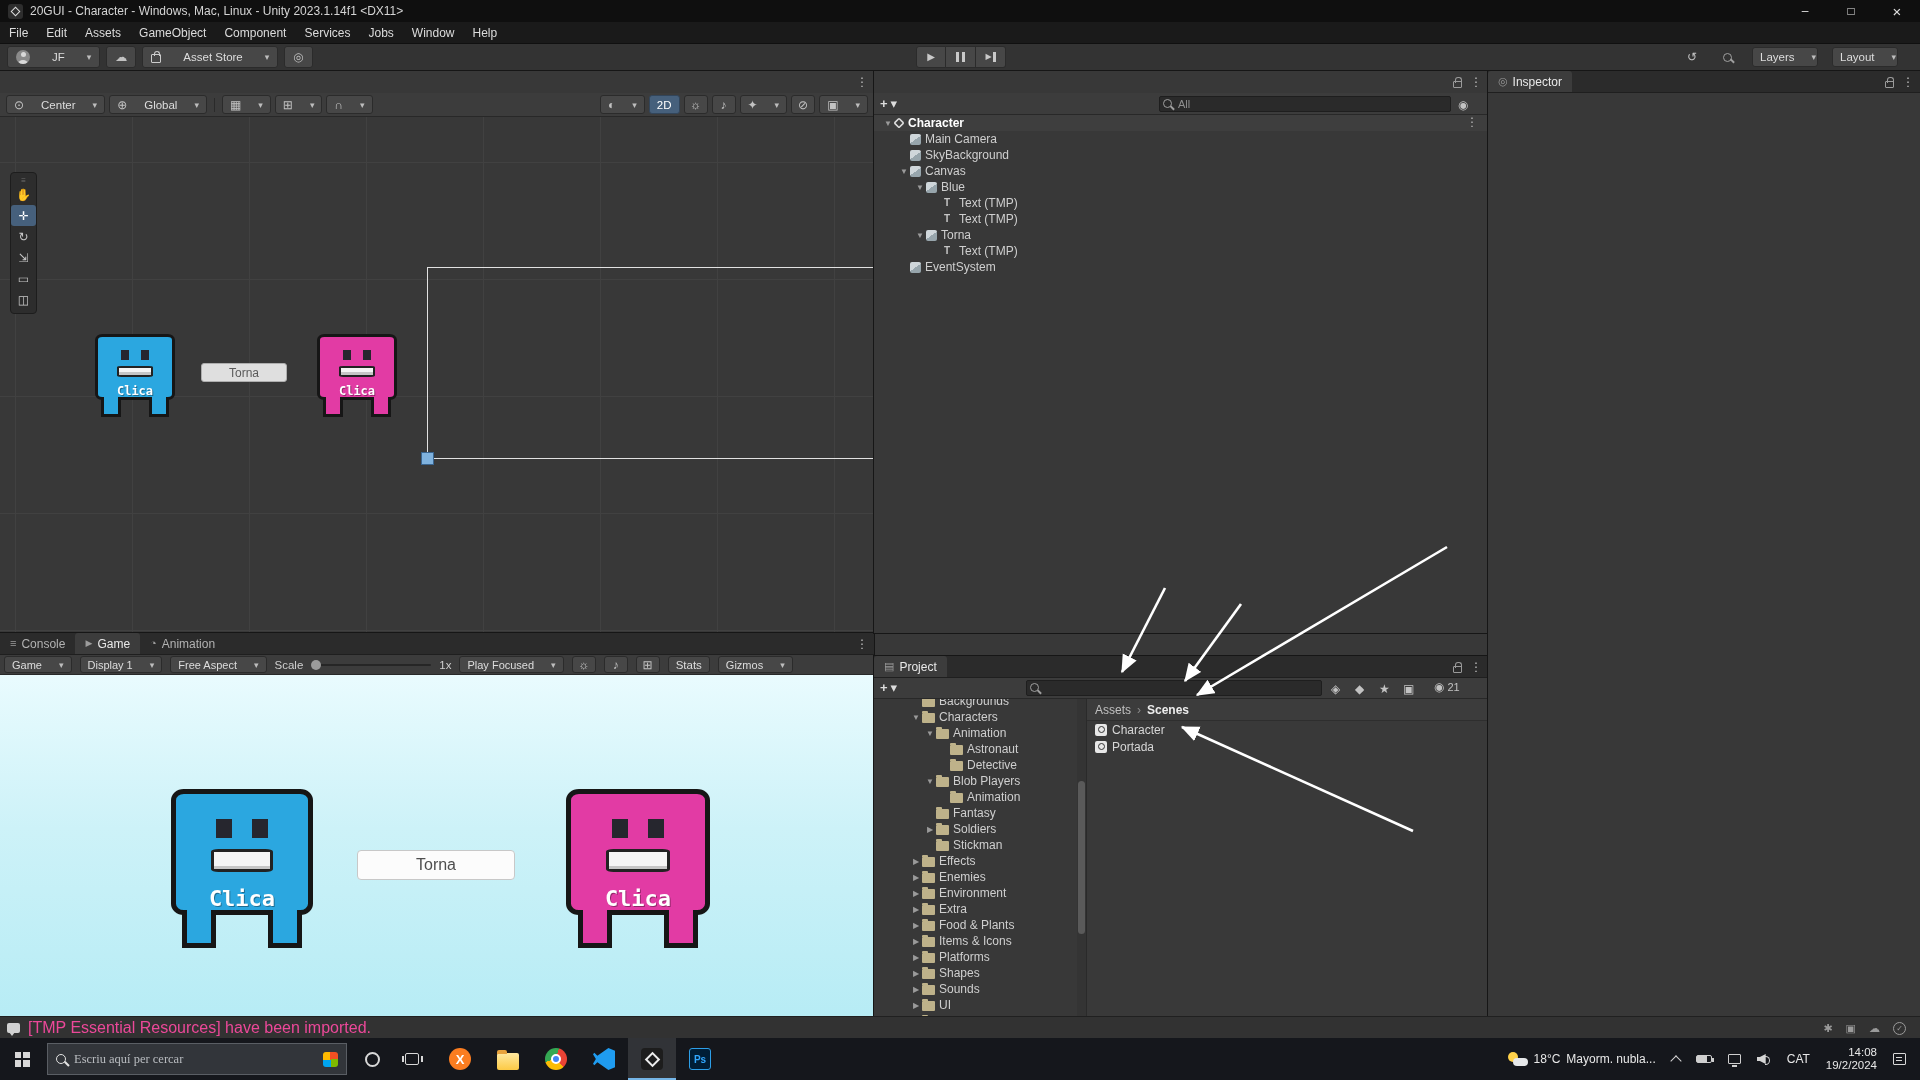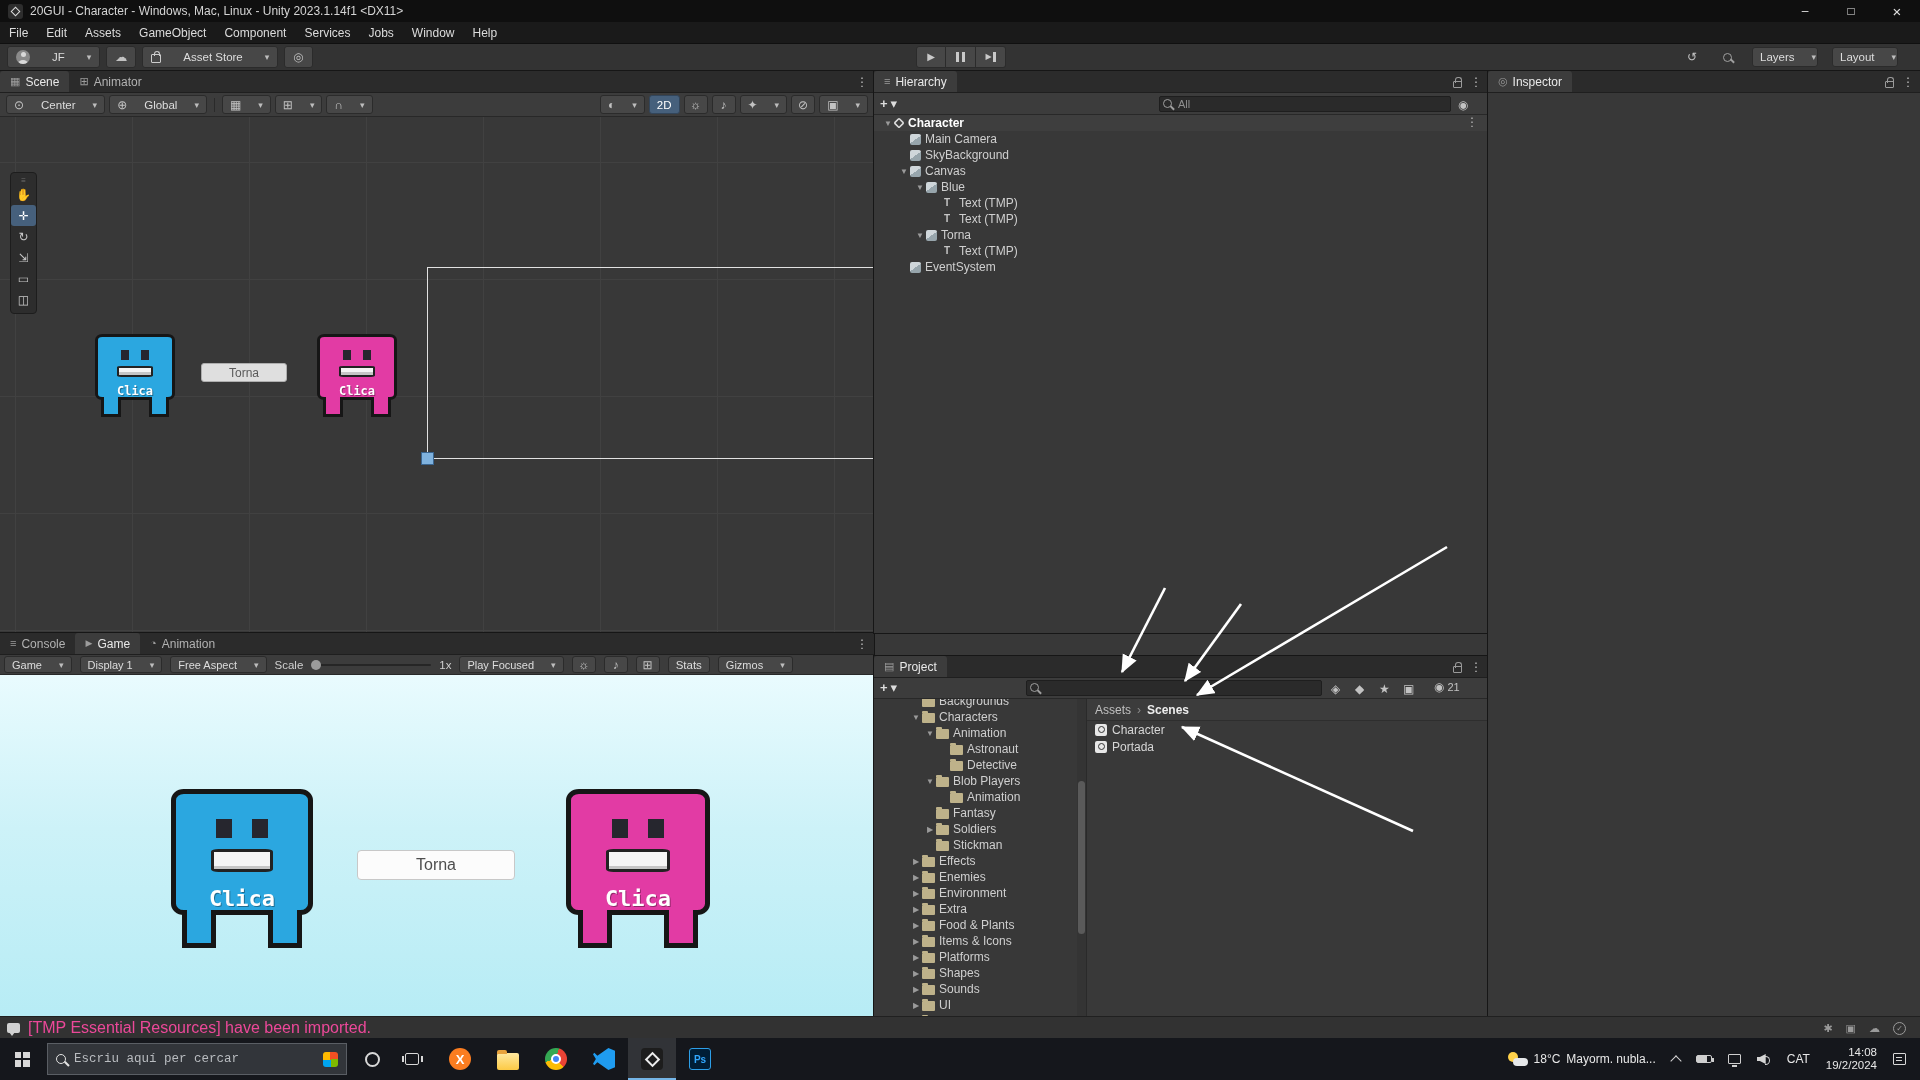--- a/index.html
+++ b/index.html
@@ -197,21 +197,21 @@
   .status-icons .ic{color:#9a9a9a;font-size:11px}
   .okcirc{width:13px;height:13px;border-radius:50%;border:1.2px solid #9a9a9a;color:#9a9a9a;font-size:8px;display:grid;place-items:center}
   .okcirc::before{content:"✓"}
 
   
   #taskbar{position:absolute;left:0;top:1038px;width:1920px;height:42px;background:#15171c}
   .tb-item{position:absolute;top:0;height:42px;display:grid;place-items:center}
   .winlogo{width:15px;height:15px;display:grid;grid-template-columns:1fr 1fr;grid-template-rows:1fr 1fr;gap:1.5px}
   .winlogo i{background:#d8d8d8}
   #tbSearch{position:absolute;left:47px;top:5px;width:300px;height:32px;background:#32353a;border:1px solid #5a5e64;display:flex;align-items:center;padding:0 8px;gap:8px}
-  #tbSearch input{flex:1;background:transparent;border:none;outline:none;color:#cfd2d6;font-size:12.5px;font-family:Liberation Mono, monospace}
+  #tbSearch input{flex:1;background:transparent;border:none;outline:none;color:#cfd2d6;font-size:12.5px;font-family:Liberation Serif, serif}
   #tbSearch input::placeholder{color:#b9bcc0}
   .tb-mag{width:10px;height:10px;border:1.6px solid #e3e3e3;border-radius:50%;position:relative;flex:none}
   .tb-mag::after{content:'';position:absolute;width:6px;height:1.6px;background:#e3e3e3;right:-4.5px;bottom:-1.5px;transform:rotate(45deg)}
   .shl{width:15px;height:15px;border-radius:3px;flex:none;background:conic-gradient(from 0deg,#f25022 0 25%,#7fba00 0 50%,#00a4ef 0 75%,#ffb900 0)}
   .cort{width:15px;height:15px;border:2px solid #d8d8d8;border-radius:50%}
   .tview{width:14px;height:12px;border:1.4px solid #d8d8d8;border-radius:2px;position:relative}
   .tview::before{content:'';position:absolute;left:-4.5px;top:2px;width:2px;height:6px;background:#d8d8d8}
   .tview::after{content:'';position:absolute;right:-4.5px;top:2px;width:2px;height:6px;background:#d8d8d8}
   #apps{position:absolute;left:436px;top:0;height:42px;display:flex}
   .app{width:48px;height:42px;display:grid;place-items:center;position:relative}
@@ -342,29 +342,20 @@
           <span class="caret" style="margin-left:auto">▾</span>
         </div>
       <div class="dd dd-abs" style="left:1832px;width:66px" data-name="layout-dropdown">
           <span>Layout</span>
           <span class="caret" style="margin-left:auto">▾</span>
         </div>
     </div>
   </div>
 
   <div class="panel" id="scenePanel" data-name="scene-panel">
-    <div class="tabstrip" data-name="scene-tabstrip">
-
-    <div class="tab" data-name="tab" data-icon="scene" data-active="true">
-          <span>Scene</span>
-        </div>
-        <div class="tab" data-name="tab" data-icon="animator" data-active="false">
-          <span>Animator</span>
-        </div>
-      </div>
     <div class="strip-right">
         <i class="ic ic-kebab" data-name="pane-menu-icon"></i>
       </div>
 
     <div class="ptool" id="sceneToolbar" data-name="scene-toolbar">
       <div class="dd" data-name="pivot-mode-dropdown">
           <i class="ic ic-pivot" data-name="pivot-icon"></i>
           <span>Center</span>
           <span class="caret">▾</span>
         </div>
@@ -543,25 +534,20 @@
         <div class="leg leg-r" data-name="blob-leg"></div>
         <div class="eye eye-l" data-name="blob-eye"></div>
         <div class="eye eye-r" data-name="blob-eye"></div>
         <div class="mouth" data-name="blob-mouth"></div>
         <div class="blabel" data-name="blob-label">Clica</div>
       </div>
     </div>
   </div>
 
   <div class="panel" id="hierPanel" data-name="hierarchy-panel">
-    <div class="tabstrip">
-      <div class="tab" data-active="true" data-icon="hierarchy" data-name="tab-hierarchy">
-          <span>Hierarchy</span>
-        </div>
-    </div>
     <div class="strip-right">
       <span class="lock" data-name="lock-icon"></span>
       <i class="ic ic-kebab" data-name="pane-menu-icon"></i>
     </div>
     <div class="ptool" id="hierToolbar" data-name="hierarchy-toolbar">
       <div class="plusbtn" data-name="create-object-dropdown">+<span class="caret">▾</span></div>
       <div class="searchwrap" style="left:285px;width:292px">
         <span class="mag" data-name="search-icon"></span>
         <input data-name="hierarchy-search-input" placeholder="All" style="">
       </div>

